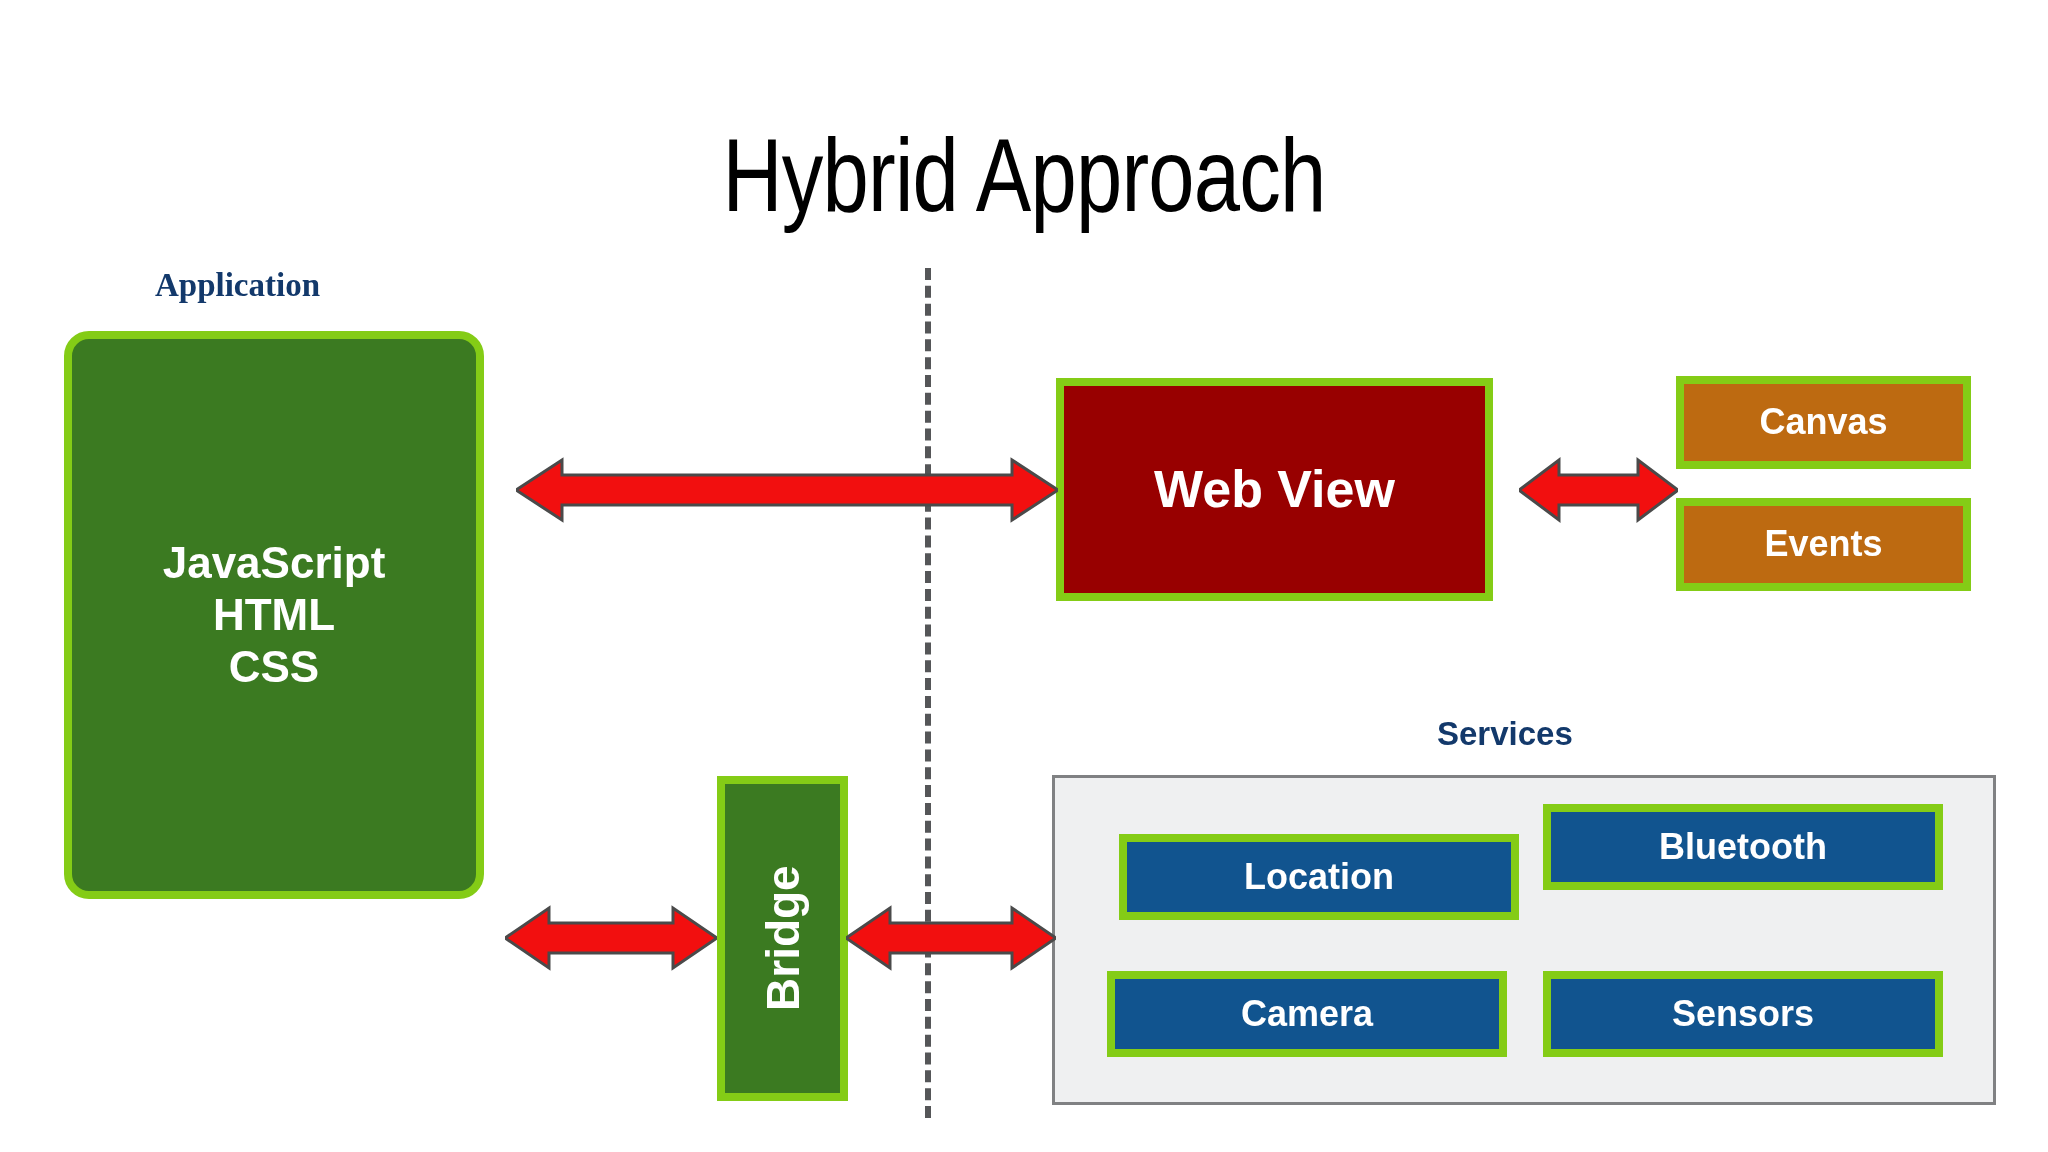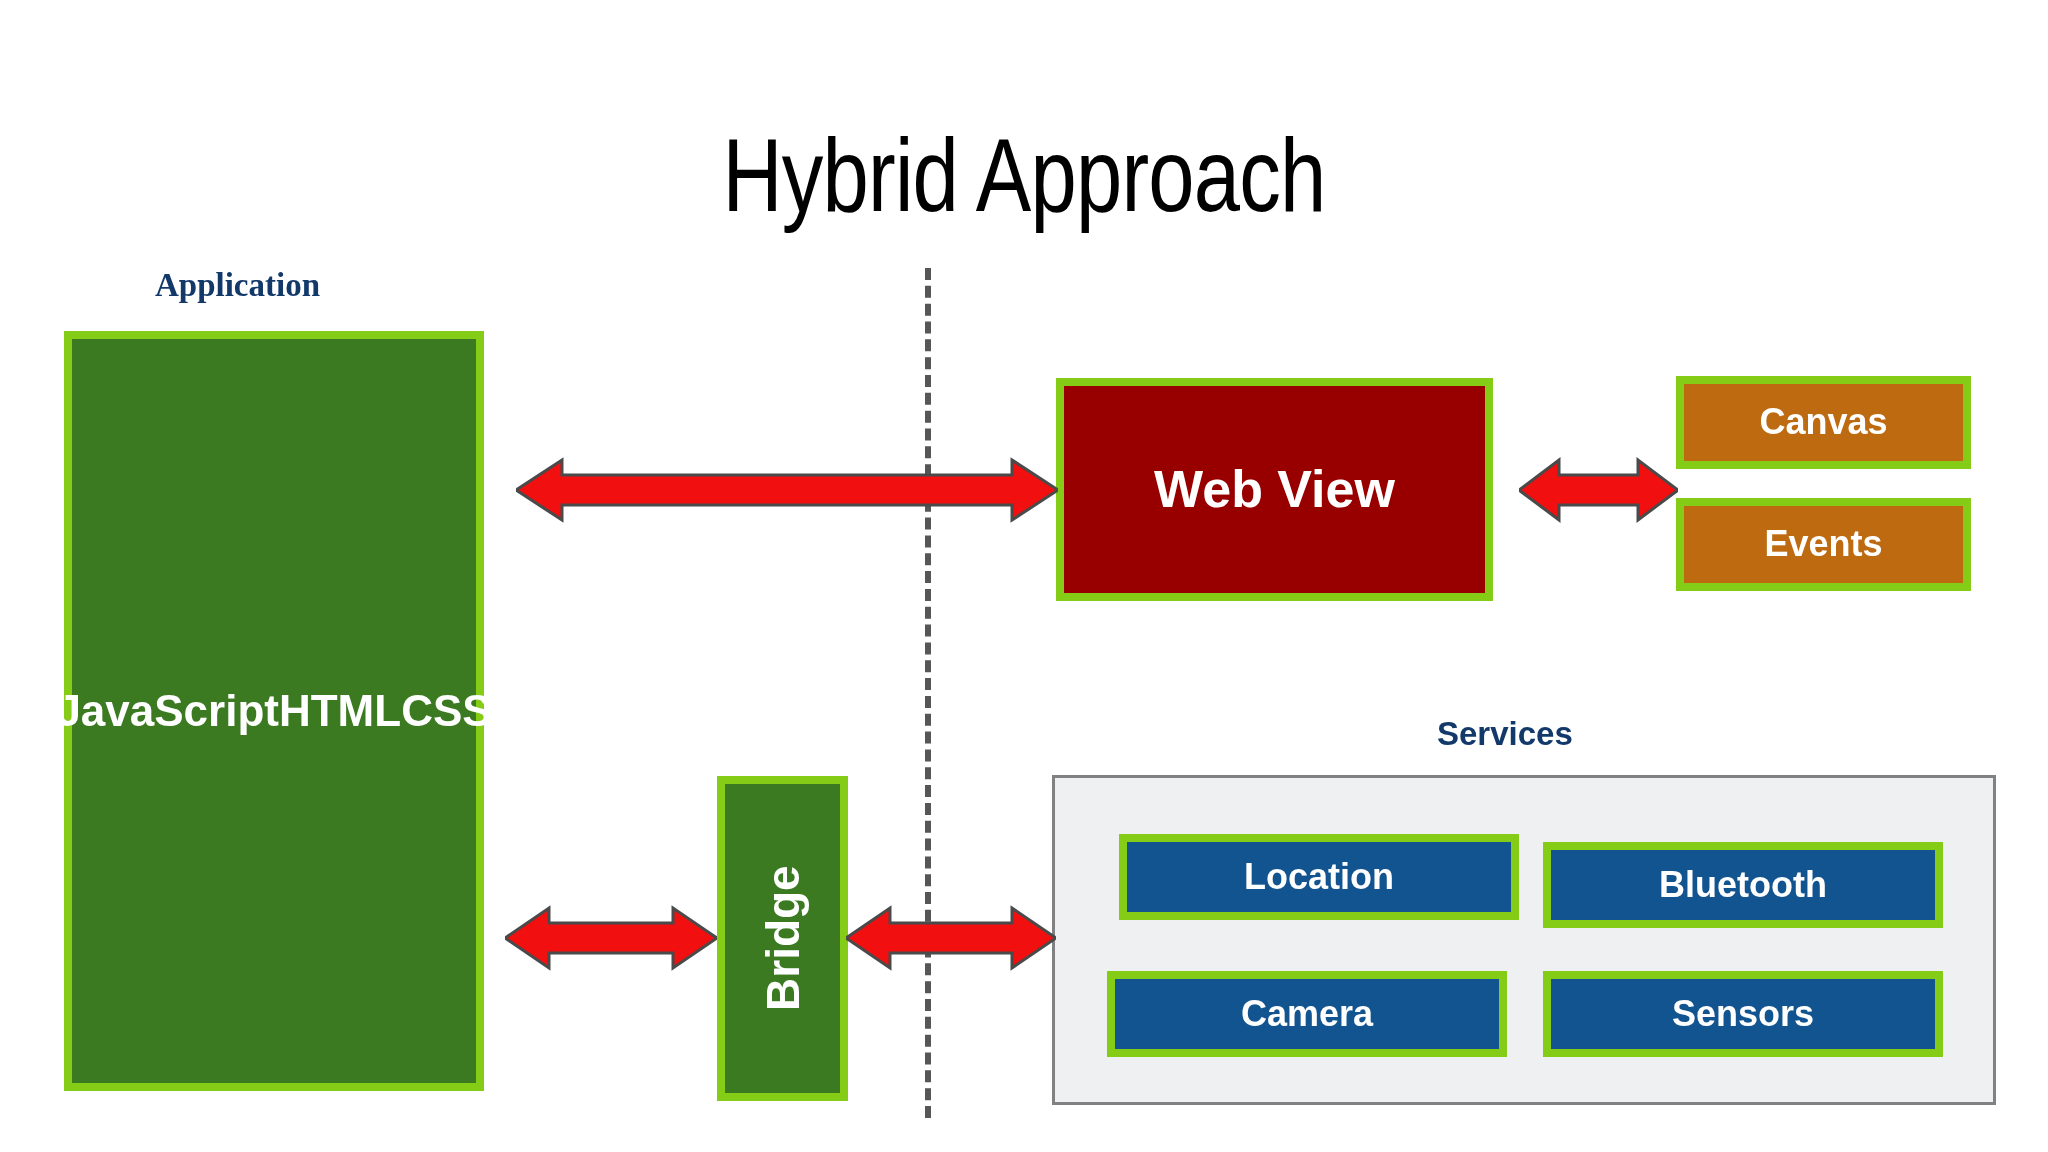--- a/index.html
+++ b/index.html
@@ -62,24 +62,25 @@
     font-weight: bold;
     text-align: center;
     line-height: 1.18;
   }
 
   
   #block-application {
     left: 64px;
     top: 331px;
     width: 420px;
-    height: 760px;
+    height: 568px;
     background: #3b7a21;
     font-size: 44px;
-    flex-direction: row;
+    flex-direction: column;
+    border-radius: 25px;
   }
   #block-application .line { display: block; }
 
   
   #block-bridge {
     left: 717px;
     top: 776px;
     width: 131px;
     height: 325px;
     background: #3b7a21;
@@ -124,21 +125,21 @@
     background: #eff0f1;
     border: 3px solid #808183;
   }
   .block-blue {
     background: #11548f;
     font-size: 36px;
     width: 400px;
     height: 86px;
   }
   #block-location  { left: 1119px; top: 834px; }
-  #block-bluetooth { left: 1543px; top: 842px; }
+  #block-bluetooth { left: 1543px; top: 804px; }
   #block-camera    { left: 1107top: 971px; }
   #block-camera    { left: 1107px; top: 971px; }
   #block-sensors   { left: 1543px; top: 971px; }
 
   
   #divider-dashed {
     position: absolute;
     left: 925px;
     top: 268px;
     width: 0;

